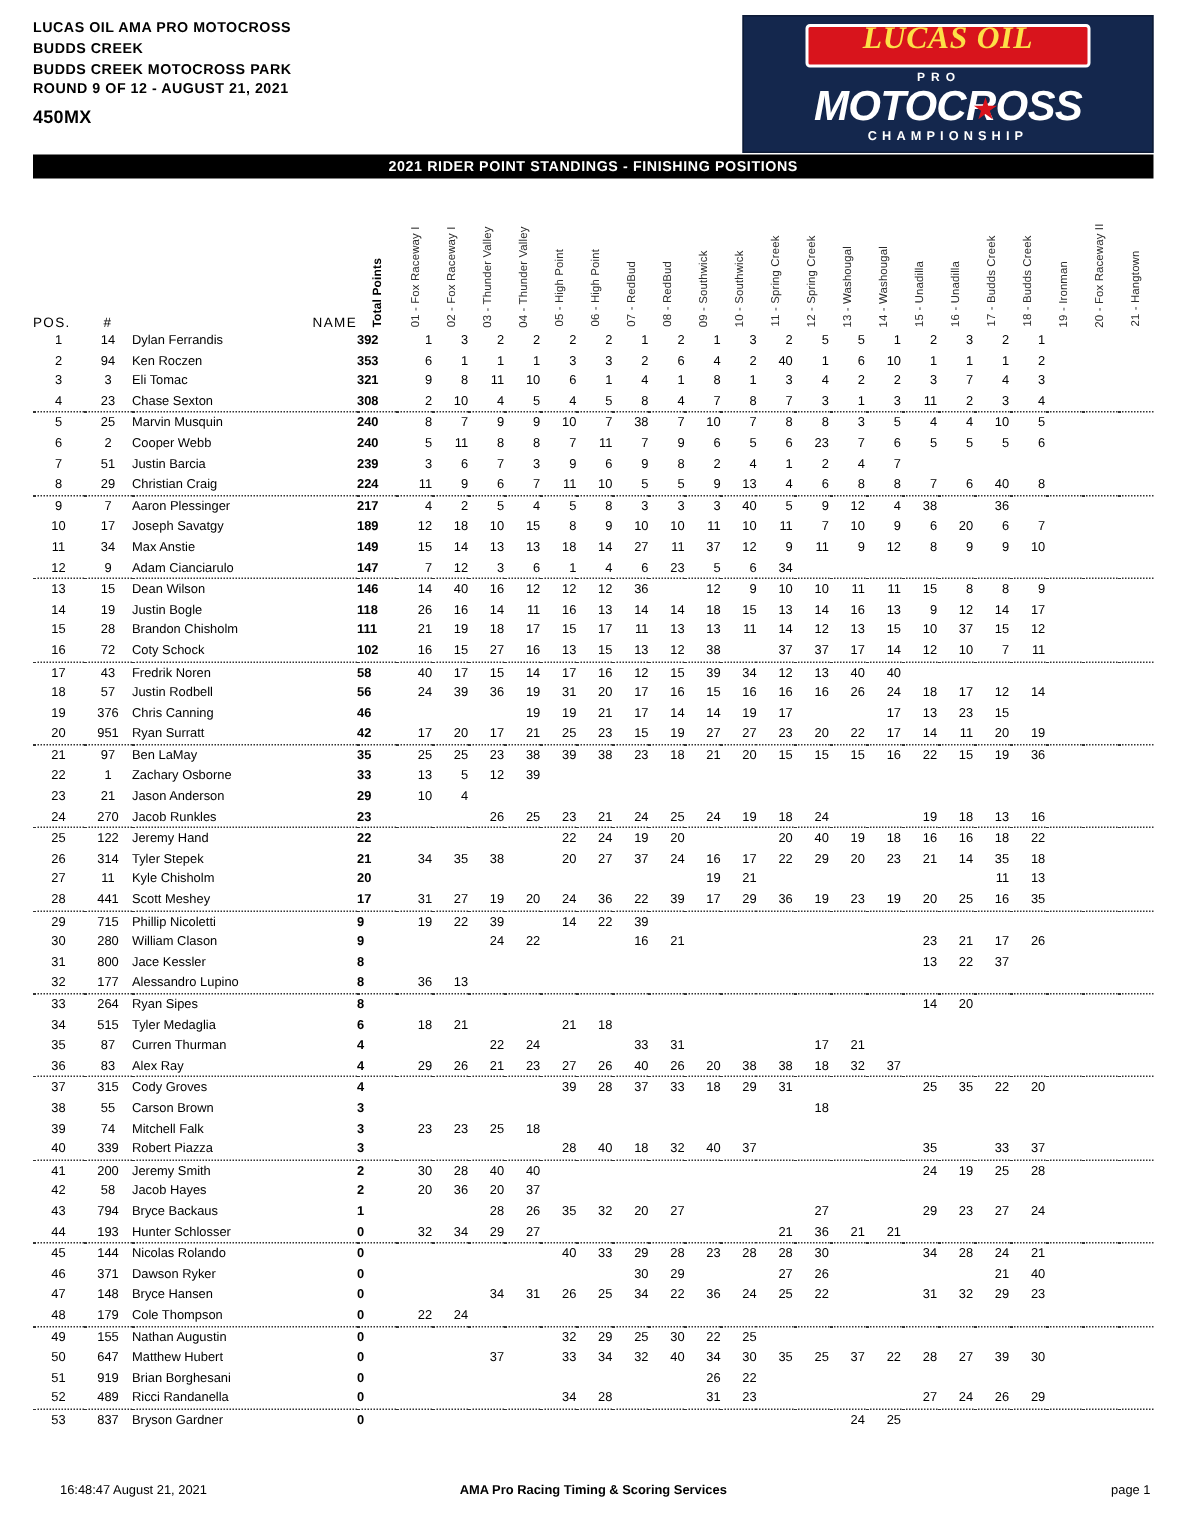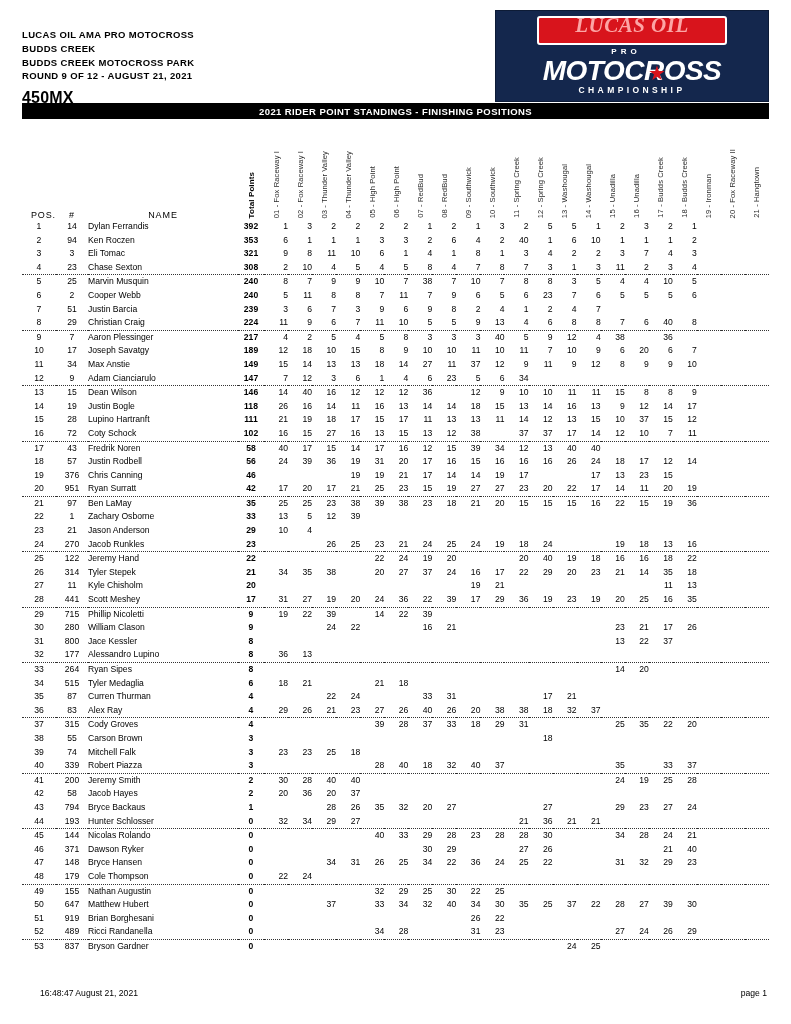--- a/index.html
+++ b/index.html
@@ -18,31 +18,31 @@
 
   
   #header {
     position: relative;
     height: 100px;
     padding: 10px 0 0 0;
   }
   #title-block {
     position: absolute;
     left: 22px;
-    top: 28px;
+    top: 12px;
     line-height: 1.45;
   }
   #title-block .tline {
     font-size: 9.5px;
     font-weight: bold;
     letter-spacing: .35px;
     white-space: nowrap;
   }
   #title-block .class-line {
-    font-size: 16px;
+    font-size: 12px;
     font-weight: bold;
     margin-top: 3px;
     letter-spacing: .2px;
   }
 
   
   #logo {
     position: absolute;
     right: 22px;
     top: 10px;
@@ -61,21 +61,21 @@
     height: 29px;
     background: #d8141c;
     border-radius: 3px;
     border: 2px solid #ffffff;
     box-sizing: border-box;
   }
   #logo .lucas-text {
     position: absolute;
     left: 0; right: 0; top: 2px;
     text-align: center;
-    color: #fca5a5;
+    color: #fde047;
     font-family: "Liberation Serif", serif;
     font-weight: bold;
     font-style: italic;
     font-size: 21px;
     letter-spacing: .5px;
   }
   #logo .pro-text {
     position: absolute;
     left: 0; right: 12px; top: 36px;
     text-align: center;
@@ -169,33 +169,33 @@
     font-size: 8px;
   }
 
   .lab-pos, .lab-num, .lab-name {
     vertical-align: bottom;
     font-size: 9px;
     font-weight: bold;
     letter-spacing: .9px;
     padding-bottom: 2px;
   }
-  .lab-pos { text-align: right; }
+  .lab-pos { text-align: left; }
   .lab-num { text-align: center; }
-  .lab-name { text-align: center; padding-left: 4px; }
+  .lab-name { text-align: right; padding-left: 4px; }
 
   tbody tr.rider td {
     height: 13.6px;
     padding: 0;
     line-height: 13.6px;
   }
   td.c-pos { text-align: center; width: 34px; }
   td.c-num { text-align: center; width: 32px; }
   td.c-name { text-align: left; width: 150px; padding-left: 6px; white-space: nowrap; }
-  td.c-pts { text-align: center; width: 26px; font-weight: bold; padding-right: 2px; }
+  td.c-pts { text-align: left; width: 26px; font-weight: bold; padding-right: 2px; }
   td.c-rd  { text-align: right; padding-right: 2px; }
 
   tr.sep td {
     border-bottom: 1px dotted #333;
     height: 0;
     padding: 0;
     line-height: 0;
     font-size: 0;
   }
 
@@ -681,21 +681,21 @@
           <td class="c-rd">12</td>
           <td class="c-rd">14</td>
           <td class="c-rd">17</td>
           <td class="c-rd"></td>
           <td class="c-rd"></td>
           <td class="c-rd"></td>
         </tr>
         <tr class="rider">
           <td class="c-pos">15</td>
           <td class="c-num">28</td>
-          <td class="c-name">Lupino Hartranft</td>
+          <td class="c-name">Brandon Chisholm</td>
           <td class="c-pts">111</td>
           <td class="c-rd">21</td>
           <td class="c-rd">19</td>
           <td class="c-rd">18</td>
           <td class="c-rd">17</td>
           <td class="c-rd">15</td>
           <td class="c-rd">17</td>
           <td class="c-rd">11</td>
           <td class="c-rd">13</td>
           <td class="c-rd">13</td>
@@ -1767,14 +1767,15 @@
           <td class="c-rd"></td>
           <td class="c-rd"></td>
           <td class="c-rd"></td>
         </tr>
       </tbody>
   </table>
 </div>
 
 <div id="footer">
   <span class="f-left">16:48:47 August 21, 2021</span>
+  <span class="f-mid">AMA Pro Racing Timing &amp; Scoring Services</span>
   <span class="f-right">page 1</span>
 </div>
 
 </body></html>

